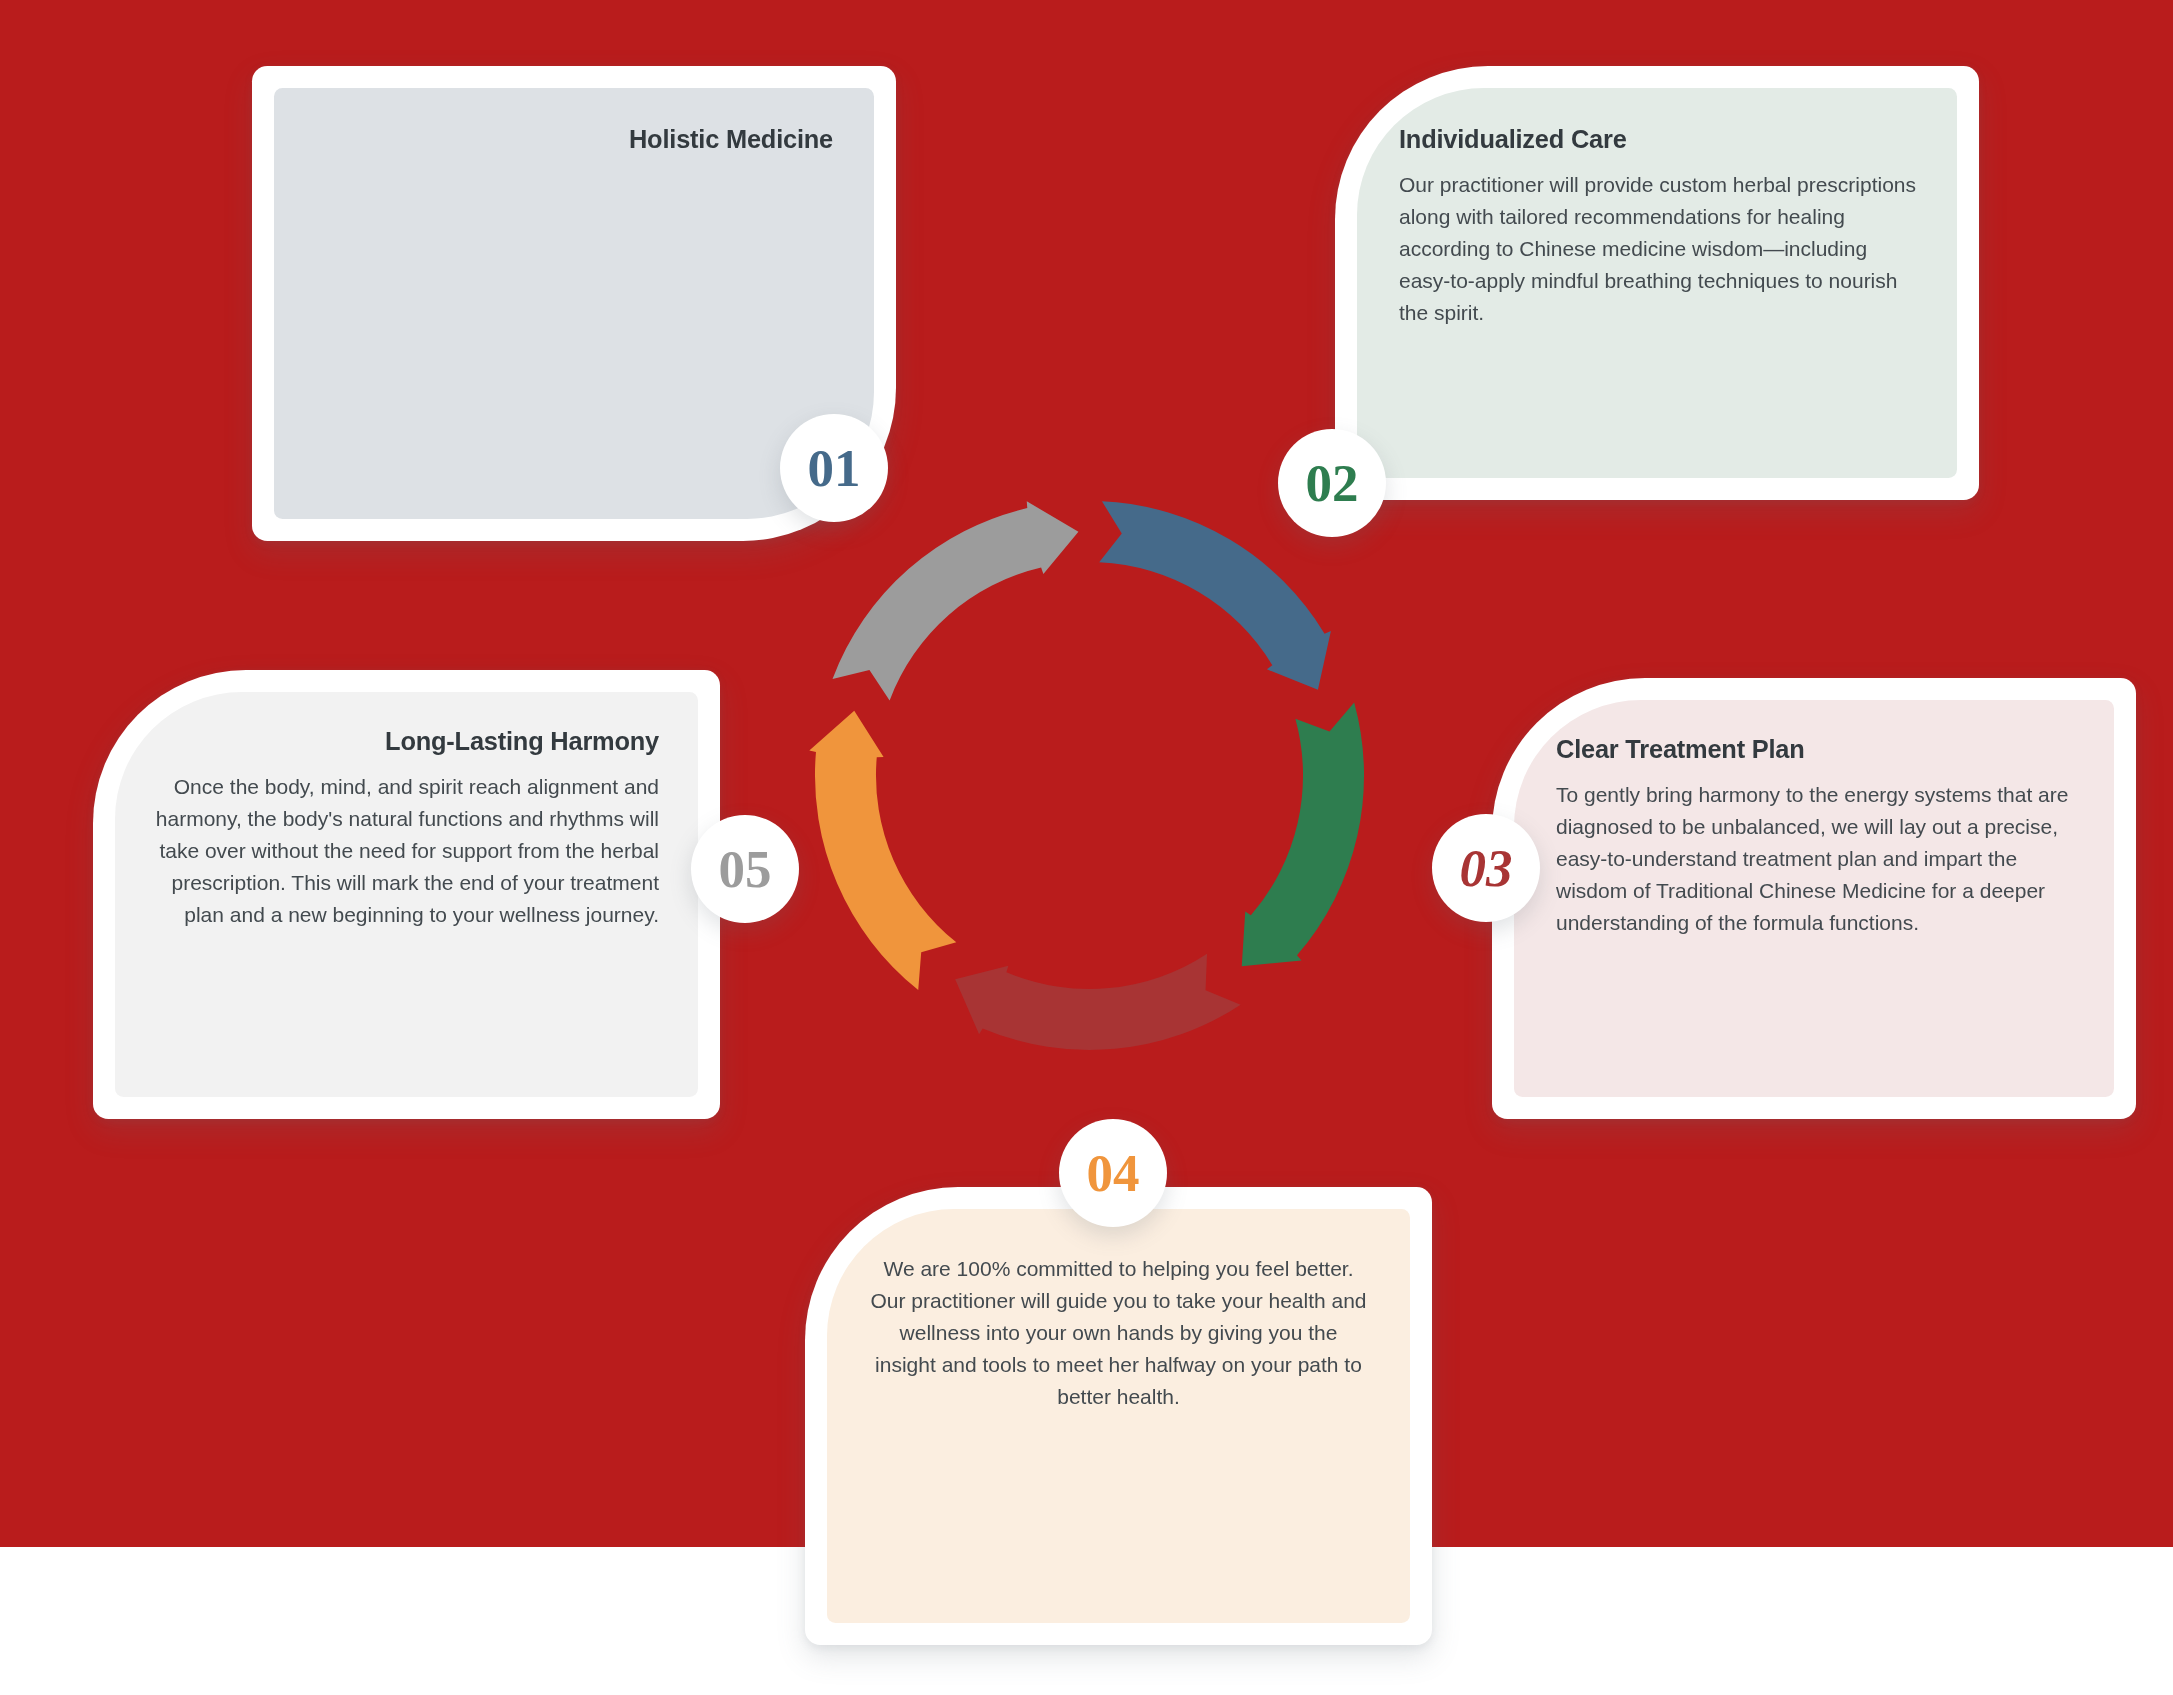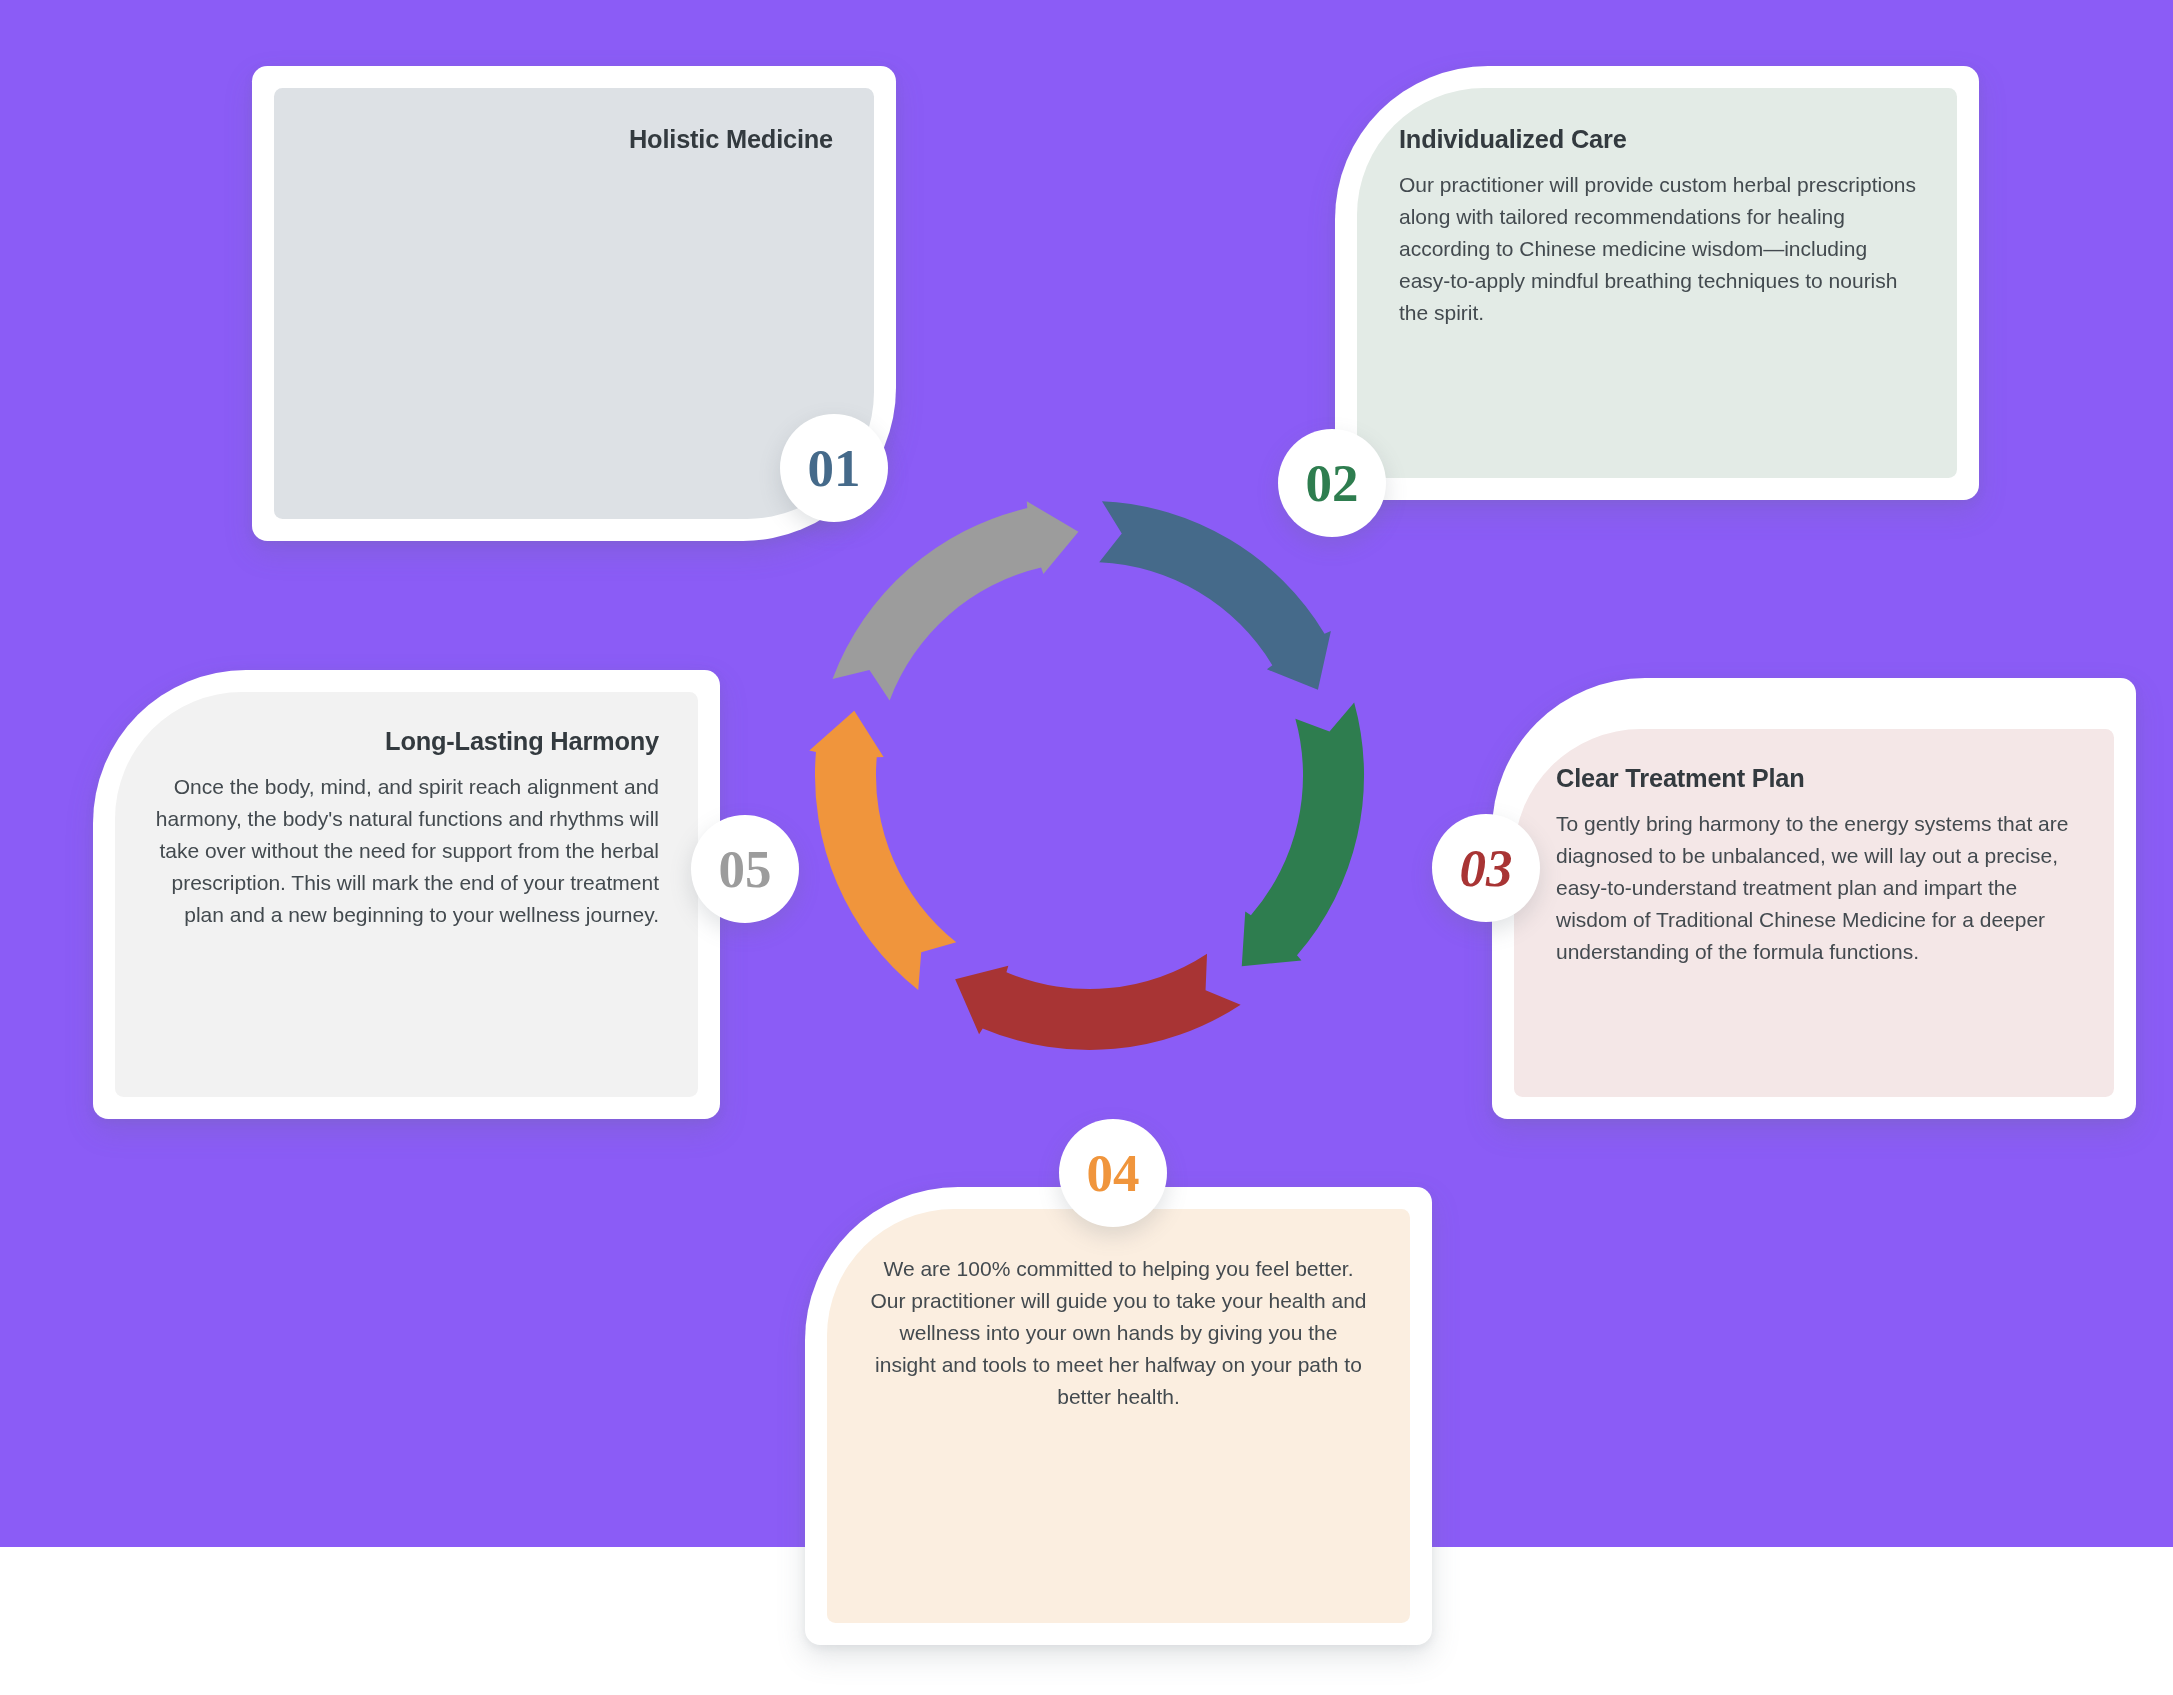--- a/index.html
+++ b/index.html
@@ -7,21 +7,21 @@
     width: 2174px;
     height: 1695px;
     background: #ffffff;
     font-family: "Liberation Sans", sans-serif;
     overflow: hidden;
   }
   #stage {
     position: relative;
     width: 2174px;
     height: 1547px;
-    background: #8b5cf6;
+    background: #b91c1c;
   }
 
   
   .card-shell {
     position: absolute;
     background: #ffffff;
     box-shadow: 0 12px 29px rgba(100,110,120,0.18), 0 2.5px 8.5px rgba(100,110,120,0.10);
   }
   .card-inner {
     position: absolute;
@@ -68,21 +68,20 @@
   
   #card-03 {
     left: 1492px; top: 678px; width: 644px; height: 441px;
     border-radius: 153px 15.3px 15.3px 15.3px;
   }
   #card-03 .card-inner {
     background: #f4e7e7;
     border-radius: 127px 8.5px 8.5px 8.5px;
     padding: 34px 37px 34px 42px;
     text-align: left;
-    margin-top: 29px;
   }
 
   
   #card-04 {
     left: 805px; top: 1187px; width: 627px; height: 458px;
     border-radius: 153px 15.3px 15.3px 15.3px;
   }
   #card-04 .card-inner {
     background: #fbeee0;
     border-radius: 127px 8.5px 8.5px 8.5px;

